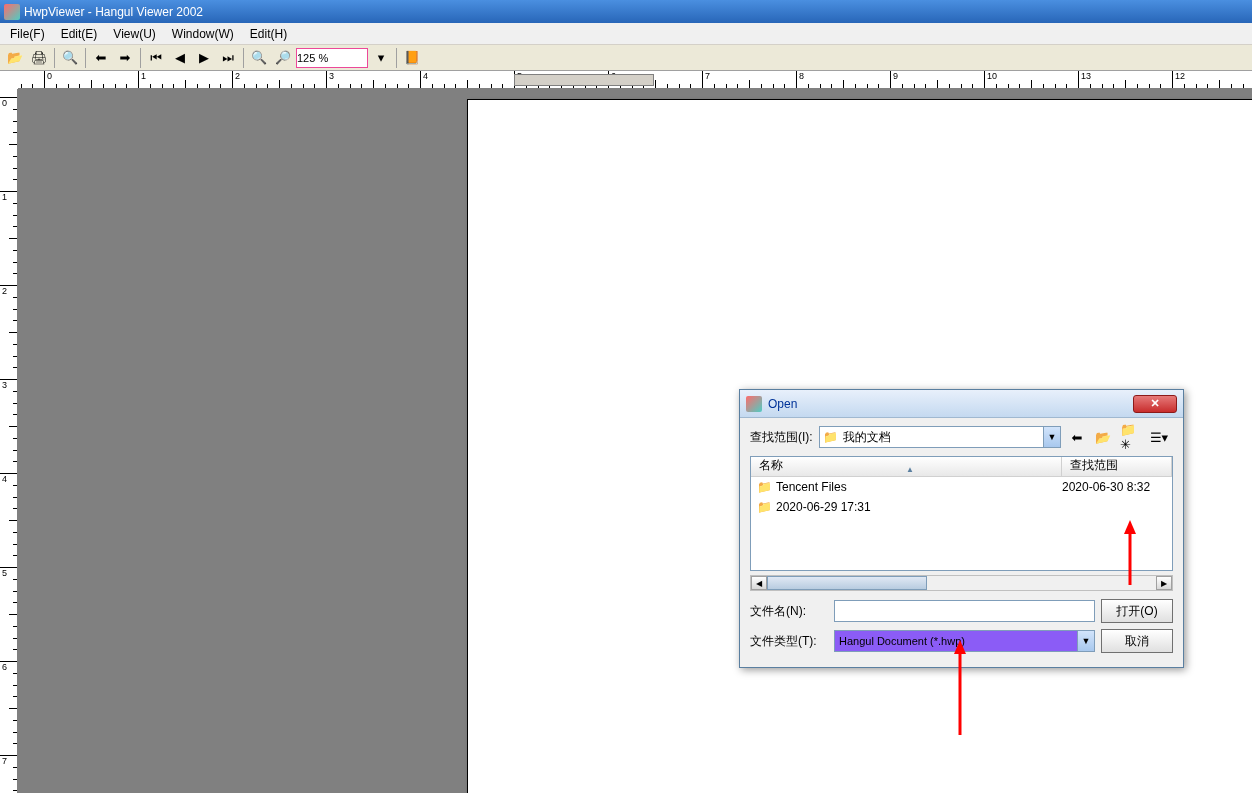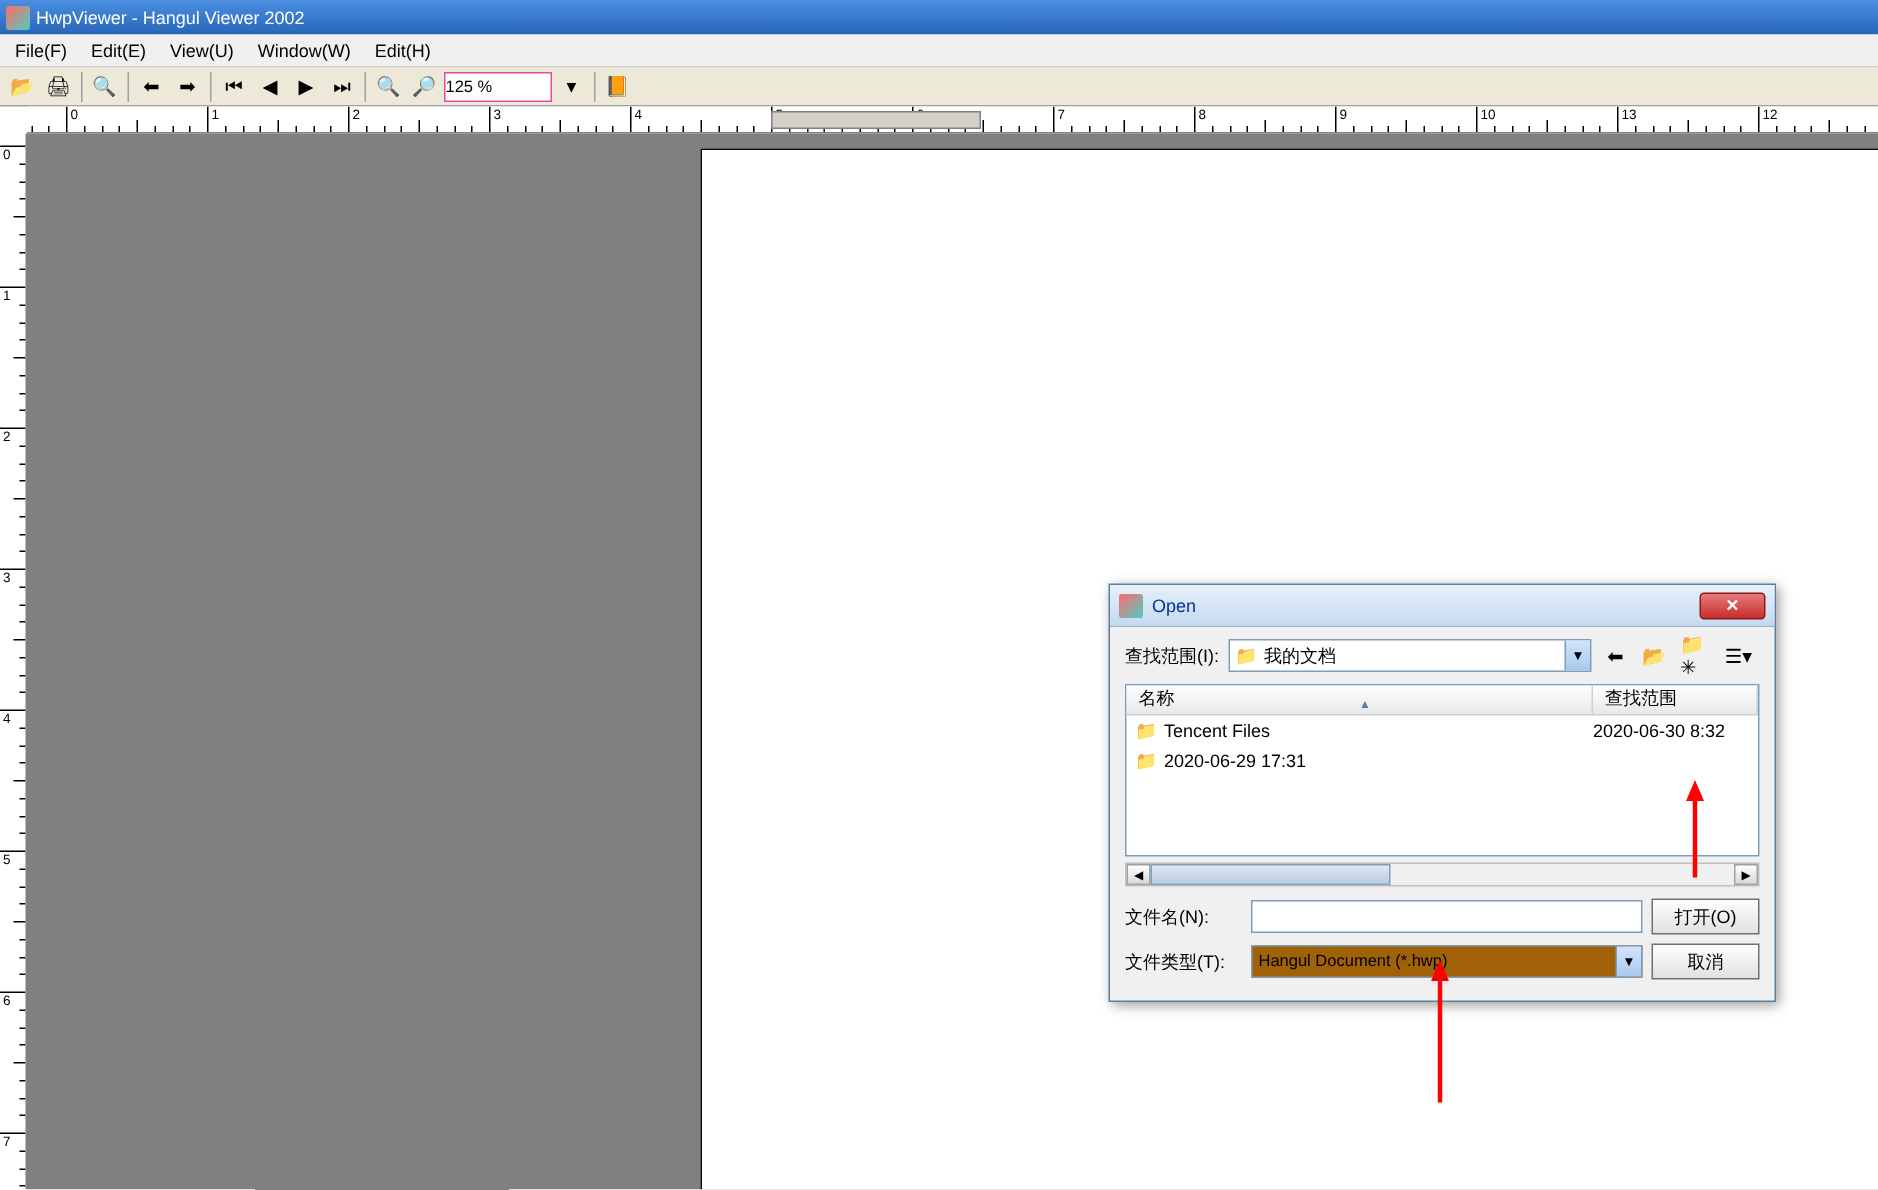--- a/index.html
+++ b/index.html
@@ -58,21 +58,21 @@
 .fl-row .fdate { width: 104px; }
 
 .hscroll { height: 16px; background: #f0f0f0; border: 1px solid #c0c0c0; display: flex; align-items: center; margin-bottom: 8px; }
 .hscroll .sbtn { width: 16px; height: 14px; background: linear-gradient(to bottom,#fff,#d8d8d8); border: 1px solid #a0a0a0; display: flex; align-items: center; justify-content: center; font-size: 8px; cursor: pointer; }
 .hscroll .strack { flex: 1; height: 14px; position: relative; }
 .hscroll .sthumb { position: absolute; left: 0; width: 160px; height: 100%; background: linear-gradient(to bottom,#e0e8f4,#b8cce0); border: 1px solid #7f9db9; cursor: pointer; }
 
 .input-row { display: flex; align-items: center; gap: 6px; margin-bottom: 6px; font-size: 12px; }
 .input-row .lbl { width: 78px; }
 .input-row input, .input-row .ftype { flex: 1; height: 22px; border: 1px solid #7f9db9; padding: 0 4px; font-size: 11px; font-family: "SimSun", monospace; }
-.input-row .ftype { background: #a16207; display: flex; align-items: center; position: relative; }
+.input-row .ftype { background: #8b5cf6; display: flex; align-items: center; position: relative; }
 .input-row .ftype .dd { position: absolute; right: 0; top: 0; width: 17px; height: 100%; background: linear-gradient(to bottom,#d2e4fb,#a8c8ee); border-left: 1px solid #7f9db9; display: flex; align-items: center; justify-content: center; cursor: pointer; font-size: 9px; }
 .dlg-btn { width: 72px; height: 24px; background: linear-gradient(to bottom,#fff,#e0e0e0); border: 1px solid #707070; font-size: 12px; cursor: pointer; }
 
 .arrow-ann { position: absolute; pointer-events: none; }
 .arrow-ann svg { overflow: visible; }
 </style>
 </head>
 <body>
 
 <div class="titlebar">

